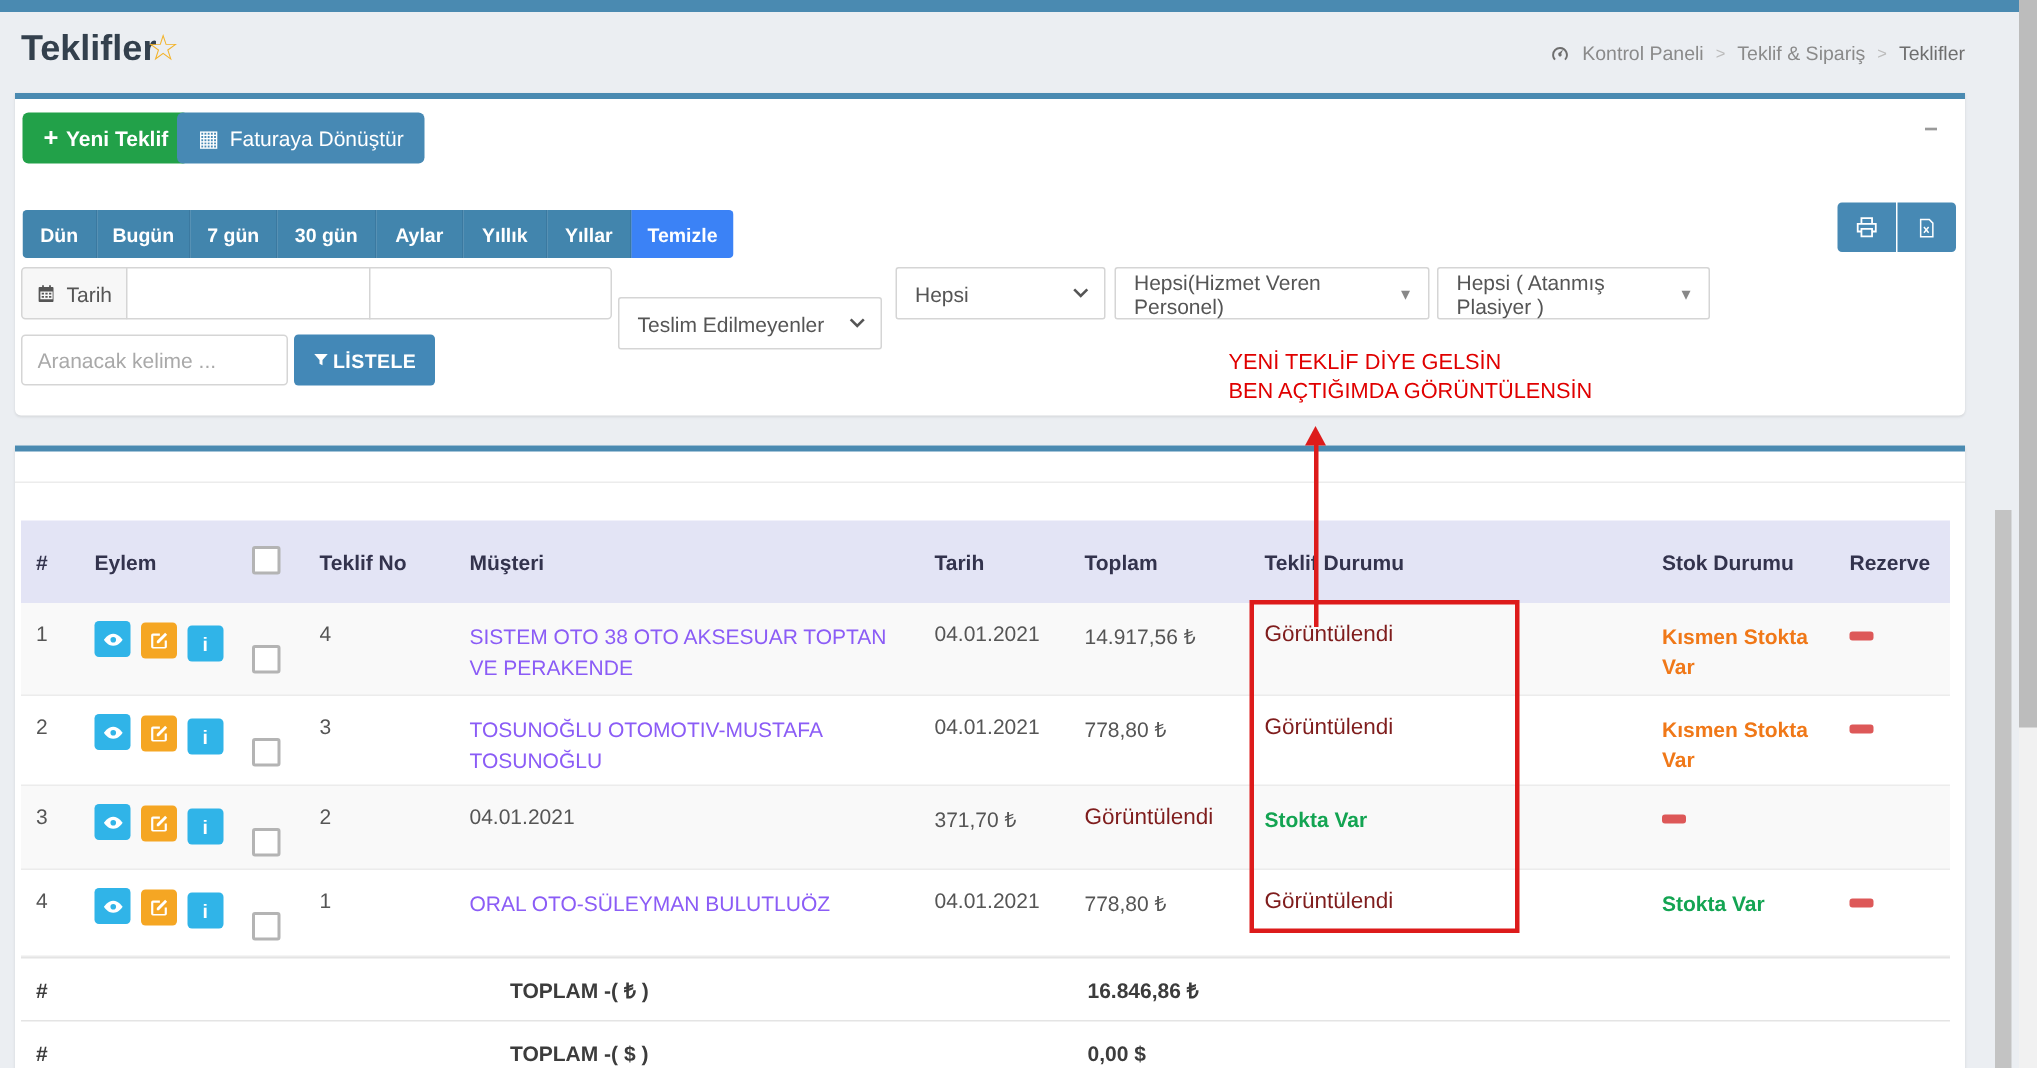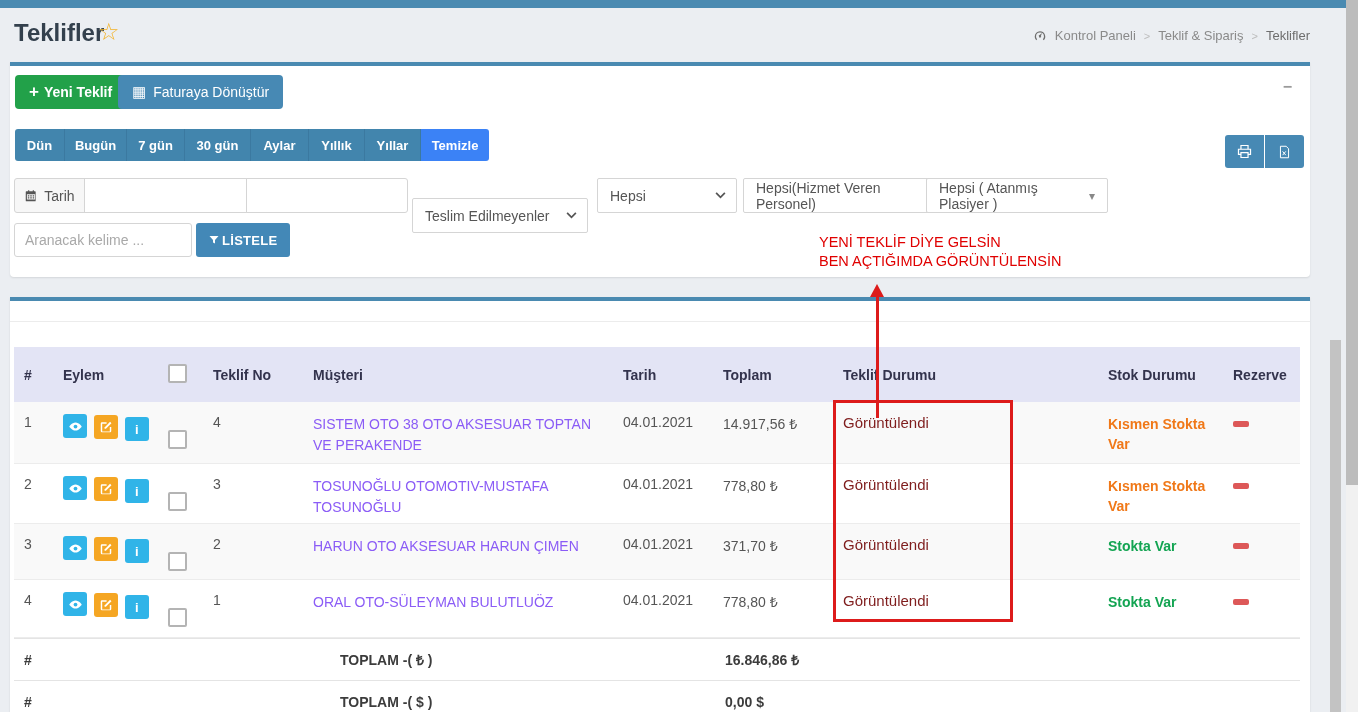--- a/index.html
+++ b/index.html
@@ -28,42 +28,42 @@
 
   
   .btn { display:inline-flex; align-items:center; justify-content:center; border:none; cursor:pointer; color:#fff; font-family:inherit; }
   .btn-new { position:absolute; left:5px; top:9px; height:34px; padding:0 14px; background:#22a149; border-radius:4px; font-size:14px; font-weight:bold; }
   .btn-new .plus { font-size:17px; font-weight:bold; margin-right:5px; }
   .btn-convert { position:absolute; left:108px; top:9px; height:34px; padding:0 14px; background:#4789b4; border-radius:4px; font-size:14px; }
   .btn-convert .grid-ic { font-size:15px; margin-right:7px; }
   .collapse-ic { position:absolute; right:18px; top:12px; color:#9a9a9a; font-size:16px; font-weight:bold; cursor:pointer; }
 
   
-  .date-group { position:absolute; left:5px; top:63px; display:flex; height:32px; border-radius:3px; overflow:hidden; }
+  .date-group { position:absolute; left:5px; top:74px; display:flex; height:32px; border-radius:3px; overflow:hidden; }
   .db { display:flex; align-items:center; justify-content:center; background:#4285ad; color:#fff; font-size:13px; font-weight:bold; border-right:1px solid #3b79a0; cursor:pointer; }
   .db.clear { background:#3b82f6; border-right:none; }
   .w1{width:50px}.w2{width:62px}.w3{width:58px}.w4{width:66px}.w5{width:58px}.w6{width:56px}.w7{width:56px}.w8{width:68px}
 
   .export-group { position:absolute; left:1215px; top:69px; display:flex; gap:1px; }
   .ebtn { width:39px; height:33px; background:#4789b4; display:flex; align-items:center; justify-content:center; cursor:pointer; }
   .ebtn.left { border-radius:3px 0 0 3px; }
   .ebtn.right { border-radius:0 3px 3px 0; }
 
   
   .frow { position:absolute; top:112px; left:0; height:35px; }
   .addon { position:absolute; left:4px; top:0; width:71px; height:35px; background:#f7f7f7; border:1px solid #d5d5d5; border-radius:3px 0 0 3px; display:flex; align-items:center; justify-content:center; gap:6px; font-size:14px; color:#555; }
   .dinput { position:absolute; top:0; height:35px; background:#fff; border:1px solid #d5d5d5; }
   .din1 { left:74px; width:163px; }
   .din2 { left:236px; width:162px; border-radius:0 3px 3px 0; }
   .fselect { position:absolute; top:0; height:35px; background:#fff; border:1px solid #d5d5d5; border-radius:2px; display:flex; align-items:center; justify-content:space-between; padding:0 10px 0 12px; font-size:14px; color:#555; cursor:pointer; }
   .fs1 { left:402px; width:176px;margin-top:20px; }
   .fs2 { left:587px; width:140px; }
   .fdrop { position:absolute; top:0; height:35px; background:#fff; border:1px solid #d5d5d5; border-radius:2px; display:flex; align-items:center; padding:0 12px; font-size:14px; color:#555; cursor:pointer; }
   .fd1 { left:733px; width:210px; }
-  .fd2 { left:916px; width:182px; }
+  .fd2 { left:948px; width:182px; }
   .fdrop .caret { color:#888; margin-left:8px; font-size:12px; }
 
   .srow { position:absolute; top:157px; left:0; height:34px; }
   .search-input { position:absolute; left:4px; top:0; width:178px; height:34px; border:1px solid #d5d5d5; border-radius:3px; padding:0 10px; font-size:14px; color:#555; font-family:inherit; }
   .search-input::placeholder { color:#a9a9a9; }
   .btn-list { position:absolute; left:186px; top:0; height:34px; padding:0 12px; background:#4388b7; border-radius:3px; font-size:13px; font-weight:bold; letter-spacing:0.3px; }
   .btn-list svg { margin-right:2px; }
 
   
   .annotation { position:absolute; left:819px; top:233px; font-size:14.5px; line-height:19px; color:#e00000; z-index:30; }
@@ -307,21 +307,20 @@
         <span class="abtn edit">
             <svg viewBox="0 0 24 24" width="14" height="14">
               <path fill="#fff" d="M3 6a2 2 0 0 1 2-2h8v2.5H5.5v13h13V12H21v7a2 2 0 0 1-2 2H5a2 2 0 0 1-2-2V6z"></path>
               <path fill="#fff" d="M9.5 12.7 19 3.2l2.3 2.3-9.5 9.5H9.5v-2.3z"></path>
             </svg>
           </span>
         <span class="abtn info">i</span>
       </div>
       <div class="td"><span class="cb"></span></div>
       <div class="td">2</div>
-      <div class="td cust">HARUN OTO AKSESUAR HARUN ÇIMEN</div>
       <div class="td">04.01.2021</div>
       <div class="td">371,70 ₺</div>
       <div class="td c-durum">Görüntülendi</div>
       <div class="td c-stok" style="color: rgb(19, 164, 82);">Stokta Var</div>
       <div class="td" style="padding-top:11px;"><span class="minus"></span></div>
     </div>
 
     <div class="grid-row trow even r4">
       <div class="td c1">4</div>
       <div class="td">

